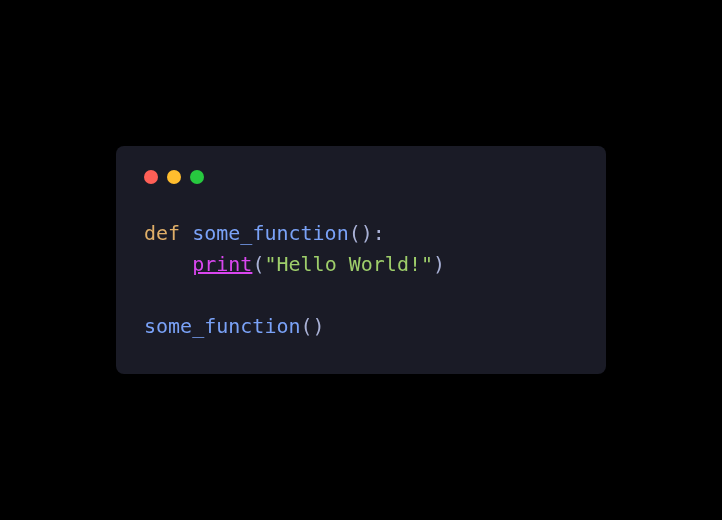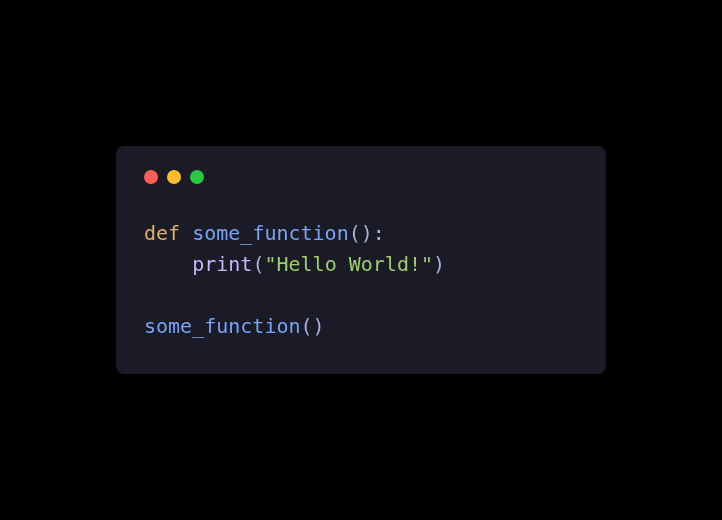--- a/index.html
+++ b/index.html
@@ -33,21 +33,21 @@
     .dot-yellow { background: #ffbd2e; }
     .dot-green { background: #27c93f; }
     .code {
       font-size: 20px;
       line-height: 1.55;
       white-space: pre;
     }
     .tok-keyword { color: #e0af68; }
     .tok-funcname { color: #7aa2f7; }
     .tok-punct { color: #a9b1d6; }
-    .tok-builtin { color: #c4b5fd; }
+    .tok-builtin { color: #d946ef; text-decoration: underline; }
     .tok-string { color: #9ece6a; }
     .blank { height: 1.55em; }
   </style>
 </head>
 <body>
 
 <div class="window">
   <div class="titlebar">
     <div class="dot dot-red"></div>
     <div class="dot dot-yellow"></div>

